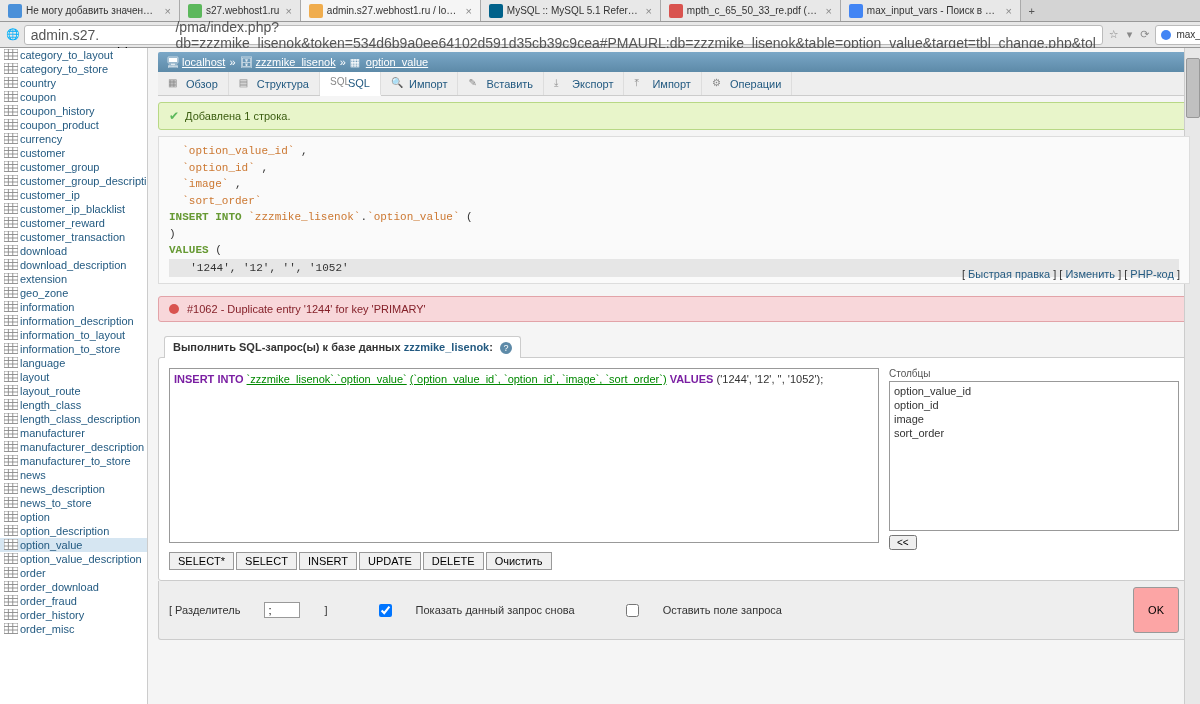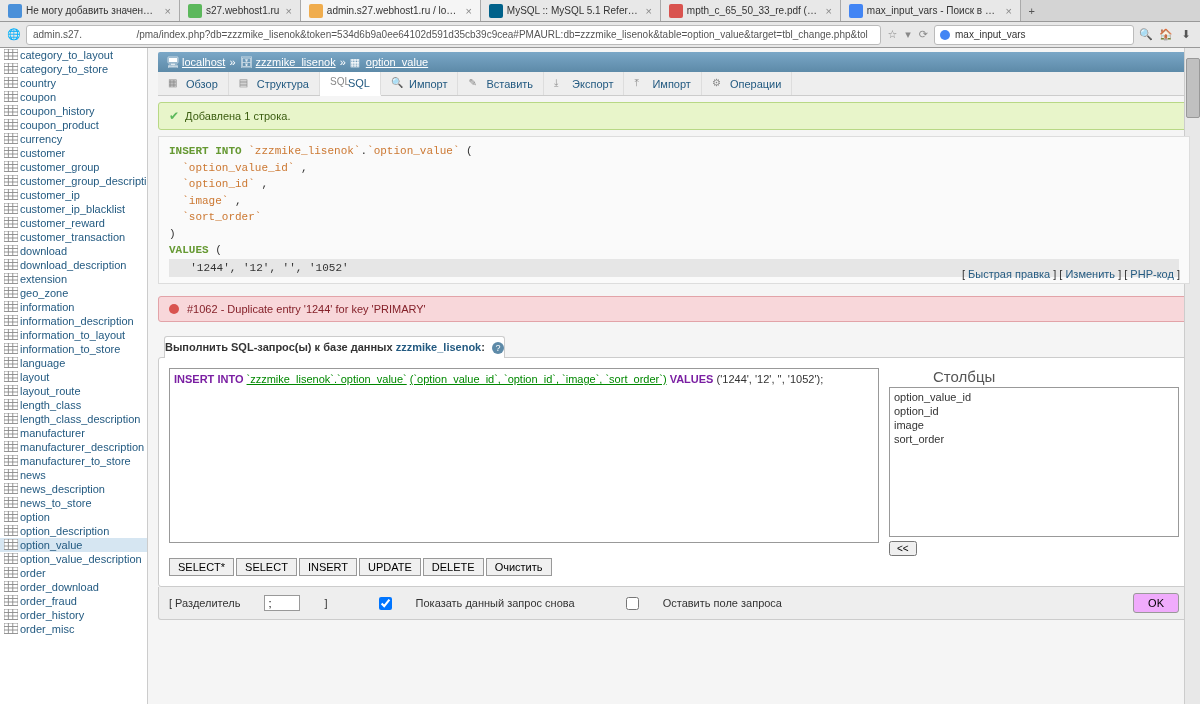--- a/index.html
+++ b/index.html
@@ -7,21 +7,21 @@
 
 
 .browser-tabs { display: flex; background: #d4d4d4; border-bottom: 1px solid #999; height: 22px; align-items: stretch; }
 .browser-tab { display: flex; align-items: center; padding: 2px 8px; border-right: 1px solid #aaa; font-size: 10px; background: #e8e8e8; white-space: nowrap; overflow: hidden; max-width: 180px; cursor: pointer; }
 .browser-tab.active { background: #f5f5f5; }
 .browser-tab .favicon { width: 14px; height: 14px; margin-right: 4px; display: inline-block; flex-shrink: 0; }
 .browser-tab .close { margin-left: 6px; color: #888; font-size: 11px; }
 .tab-add { width: 22px; display: flex; align-items: center; justify-content: center; color: #555; cursor: pointer; }
 
 .url-bar { display: flex; align-items: center; background: #e8e8e8; border-bottom: 1px solid #999; height: 26px; padding: 2px 6px; gap: 4px; }
-.url-input { flex: 1; background: #fff; border: 1px solid #bbb; border-radius: 3px; padding: 2px 6px; font-size: 10px; color: #555; height: 20px; display: flex; align-items: center; }
+.url-input { flex: 1; background: #fff; border: 1px solid #bbb; border-radius: 3px; padding: 2px 6px; font-size: 14px; color: #555; height: 20px; display: flex; align-items: center; }
 .url-input .domain { color: #000; margin-top: 36px; }
 .nav-arrow { color: #888; padding: 0 2px; }
 .search-box { width: 200px; background: #fff; border: 1px solid #bbb; border-radius: 3px; padding: 2px 4px; font-size: 10px; height: 20px; display: flex; align-items: center; gap: 4px; }
 .search-box .g-icon { display:inline-flex; width:12px; height:12px; }
 .toolbar-icon { width: 16px; height: 16px; display: inline-flex; align-items: center; justify-content: center; color: #555; cursor: pointer; }
 
 
 .fav { width:14px; height:14px; border-radius:2px; display:inline-block; }
 .fav-blue { background:#4a90d9; } .fav-green { background:#5cb85c; } .fav-pma { background:#f0ad4e; }
 .fav-mysql { background:#00618a; } .fav-pdf { background:#d9534f; } .fav-google { background:#4285f4; }
@@ -53,42 +53,42 @@
 .sql-box .last-line-bg { background: #e6e6e6; display: block; padding: 1px 8px; }
 .sql-links { text-align: right; font-size: 11px; margin-top: -22px; margin-bottom: 10px; padding-right: 10px; position: relative; z-index: 2; }
 .sql-links a { color: #235a81; }
 
 .kw-green { color: #669933; } .kw-orange { color: #cc7832; }
 
 .error-box { background: #f8d7da; border: 1px solid #e2a3a8; padding: 6px 10px; margin: 6px 0; border-radius: 3px; display: flex; align-items: center; gap: 8px; color: #842029; }
 .error-box .dot { width: 10px; height: 10px; border-radius: 50%; background: #d9534f; display: inline-block; }
 
 .query-section { margin-top: 8px; }
-.query-header { display: inline-block; background: #fff; border: 1px solid #ccc; border-bottom: none; padding: 4px 0; font-size: 11px; border-radius: 3px 3px 0 0; margin-left: 6px; position: relative; z-index: 1; }
+.query-header { display: inline-block; background: #fff; border: 1px solid #ccc; border-bottom: none; padding: 4px 8px; font-size: 11px; border-radius: 3px 3px 0 0; margin-left: 6px; position: relative; z-index: 1; }
 .query-header .help { display: inline-block; width: 12px; height: 12px; border-radius: 50%; background: #5d8aa8; color: #fff; text-align: center; line-height: 12px; font-size: 9px; margin-left: 4px; }
 .query-body { background: #fff; border: 1px solid #ccc; padding: 10px; margin-top: -1px; border-radius: 3px; }
 .query-flex { display: flex; gap: 10px; }
 .sql-textarea { flex: 1; height: 175px; border: 1px solid #999; padding: 4px; font-family: sans-serif; font-size: 11px; resize: none; overflow: auto; }
 .sql-textarea .k { color: #7a1fa2; font-weight: bold; }
 .sql-textarea .s { color: #008800; text-decoration: underline; }
 .sql-textarea .v { color: #333; }
 .cols-panel { width: 290px; }
-.cols-label { font-size: 15px; color: #555; display: block; margin-bottom: 2px; margin-left: 44px; }
+.cols-label { font-size: 10px; color: #555; display: block; margin-bottom: 2px; }
 .cols-list { width: 100%; height: 150px; border: 1px solid #999; font-size: 11px; padding: 2px; background: #fff; overflow: auto; }
 .cols-list div { padding: 1px 2px; cursor: pointer; }
 .cols-nav { margin-top: 4px; }
 .cols-nav button { font-size: 10px; padding: 0 6px; }
 
 .btn-row { margin-top: 2px; }
 .btn-row button { font-size: 11px; padding: 2px 8px; background: #f0f0f0; border: 1px solid #999; cursor: pointer; margin-right: 2px; }
 
 .footer-row { display: flex; align-items: center; justify-content: space-between; background: #eee; border: 1px solid #ccc; border-top: none; padding: 6px 10px; font-size: 11px; border-radius: 0 0 3px 3px; }
 .footer-row .left { display: flex; align-items: center; gap: 24px; }
 .footer-row input[type=text] { width: 36px; border: 1px solid #999; padding: 1px 3px; font-size: 11px; }
-.footer-row .ok-btn { padding: 3px 14px; background: #f0abfc; border: 1px solid #999; border-radius: 3px; font-size: 11px; cursor: pointer; }
+.footer-row .ok-btn { padding: 16px 14px; background: #fca5a5; border: 1px solid #999; border-radius: 3px; font-size: 11px; cursor: pointer; }
 
 
 svg { display: block; }
 </style>
 </head>
 <body>
 
 <div class="browser-tabs">
   <div id="tabs-container" style="display:flex;">
       <div class="browser-tab">
@@ -707,30 +707,30 @@
           <span>Операции</span>
         </div>
       </div>
 
     <div class="success-box">
       <span class="check">✔</span>
       <span>Добавлена 1 строка.</span>
     </div>
 
     <div class="sql-box">
-      <div>
-        <span class="kw-green" style="font-weight:bold;">INSERT INTO</span>
-        <span class="kw-orange">`zzzmike_lisenok`</span>.<span class="kw-orange">`option_value`</span> (
-      </div>
       <div id="sql-cols">
           <div>&nbsp;&nbsp;<span class="kw-orange">`option_value_id`</span> ,</div>
           <div>&nbsp;&nbsp;<span class="kw-orange">`option_id`</span> ,</div>
           <div>&nbsp;&nbsp;<span class="kw-orange">`image`</span> ,</div>
           <div>&nbsp;&nbsp;<span class="kw-orange">`sort_order`</span></div>
         </div>
+      <div>
+        <span class="kw-green" style="font-weight:bold;">INSERT INTO</span>
+        <span class="kw-orange">`zzzmike_lisenok`</span>.<span class="kw-orange">`option_value`</span> (
+      </div>
       <div>)</div>
       <div><span class="kw-green" style="font-weight:bold;">VALUES</span> (</div>
       <div class="last-line-bg">&nbsp;&nbsp;<span>'1244', '12', '', '1052'</span></div>
     </div>
     <div class="sql-links">
       [ <a>Быстрая правка</a> ] [ <a>Изменить</a> ] [ <a>PHP-код</a> ]
     </div>
 
     <div class="error-box">
       <span class="dot"></span>

